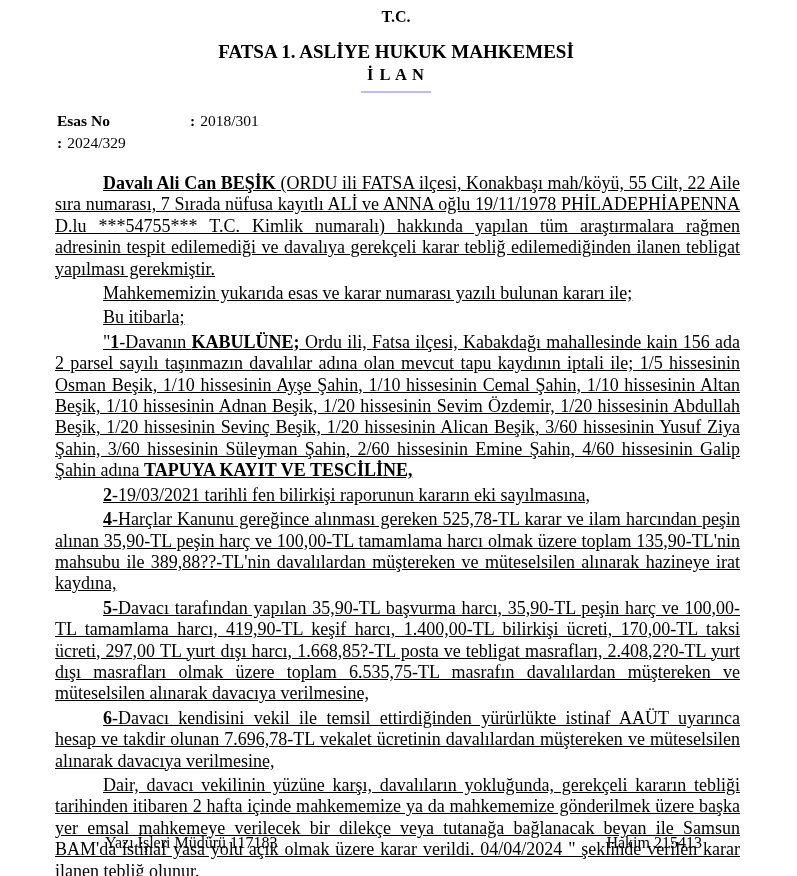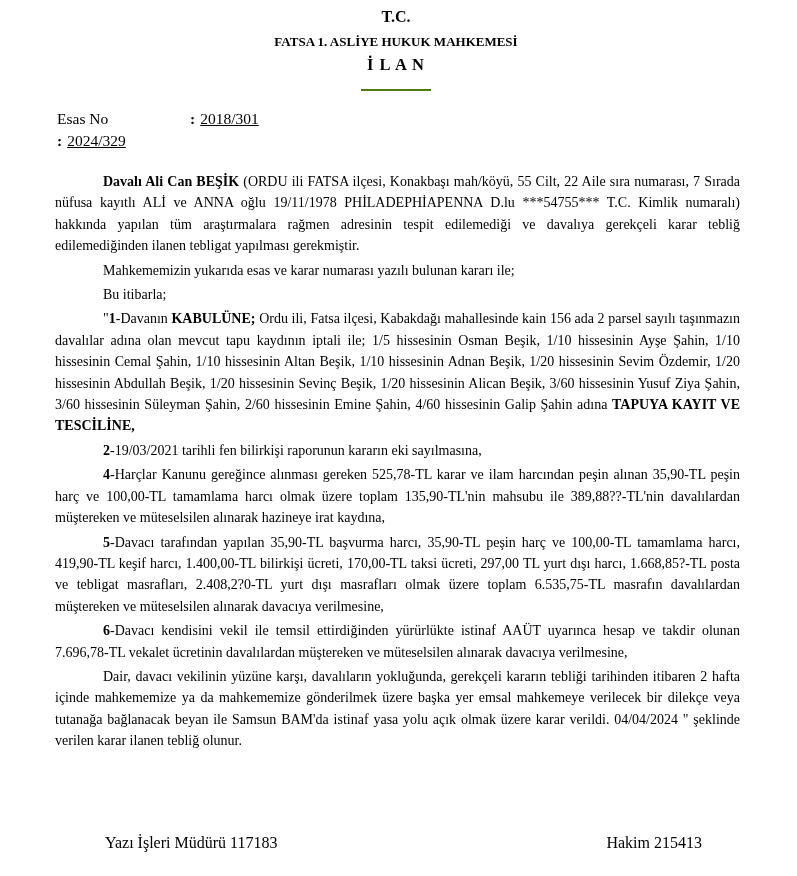--- a/index.html
+++ b/index.html
@@ -8,35 +8,36 @@
     width: 792px;
     height: 876px;
     background: #ffffff;
     color: #000000;
     font-family: "Liberation Serif", "DejaVu Serif", serif;
     overflow: hidden;
     box-sizing: border-box;
   }
   .header { padding-top: 7px; text-align: center; font-weight: bold; }
   .h1 { font-size: 16px;   line-height: 20px; }
-  .h2 { font-size: 13px; line-height: 21px; margin-top: 4px; }
+  .h2 { font-size: 19px; line-height: 21px; margin-top: 14px; }
   .h3 { font-size: 16.5px; line-height: 22px; margin-top: 2px; }
-  .ilan-underline { display: inline-block; border-bottom: 2px solid #4d7c0f; padding: 0 6px 13px 6px; letter-spacing: 1px; }
+  .ilan-underline { display: inline-block; border-bottom: 2px solid #c4b5fd; padding: 0 6px 5px 6px; letter-spacing: 1px; }
   .case-info { margin: 17px 52px 0 57px; font-size: 15.5px; }
   .case-info .row { display: flex; line-height: 22px; }
-  .case-info .lbl { font-weight: normal; width: 133px; }
+  .case-info .lbl { font-weight: bold; width: 133px; }
   .case-info .colon { font-weight: bold; margin-right: 5px; }
-  .case-info .val { font-weight: normal; text-decoration: underline; }
+  .case-info .val { font-weight: normal; }
   .body-text { margin: 19px 52px 0 55px; }
   .para {
-    font-size: 14px;
+    font-size: 18px;
     line-height: 21.4px;
     margin: 0 0 3px 0;
     text-align: justify;
     text-indent: 48px;
+    text-decoration: underline;
   }
   .b { font-weight: bold; }
   .footer {
     position: absolute;
     top: 832px;
     left: 105px;
     right: 90px;
     display: flex;
     justify-content: space-between;
     font-size: 16px;

